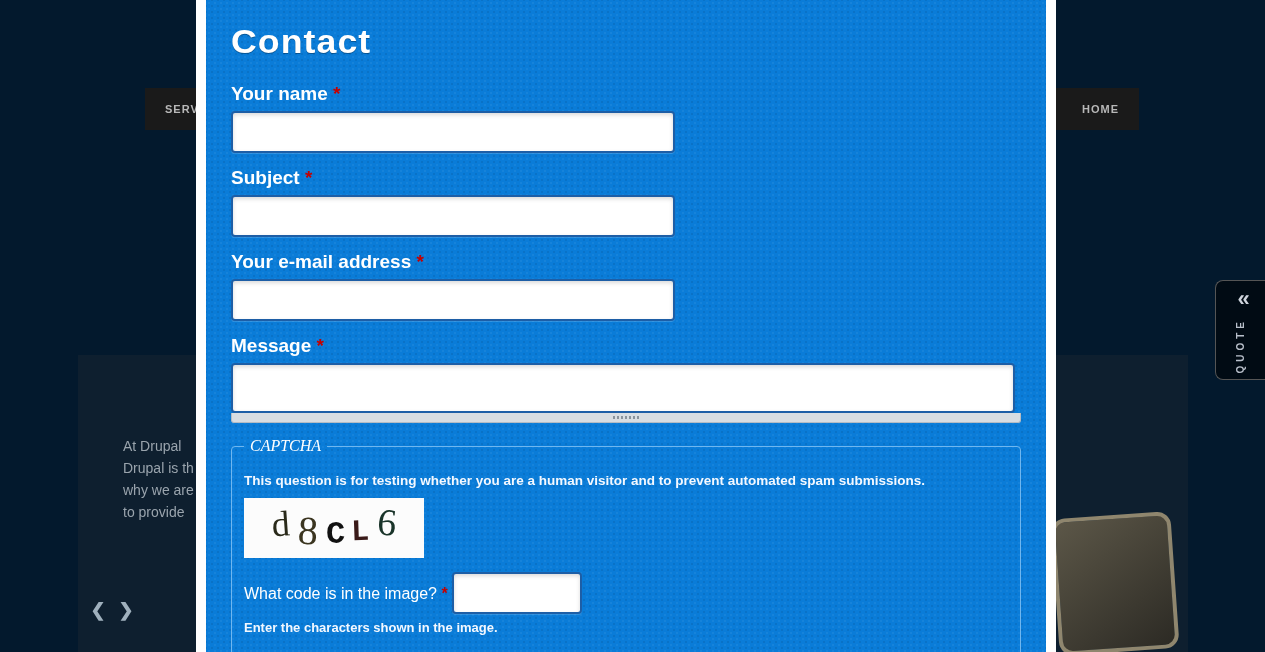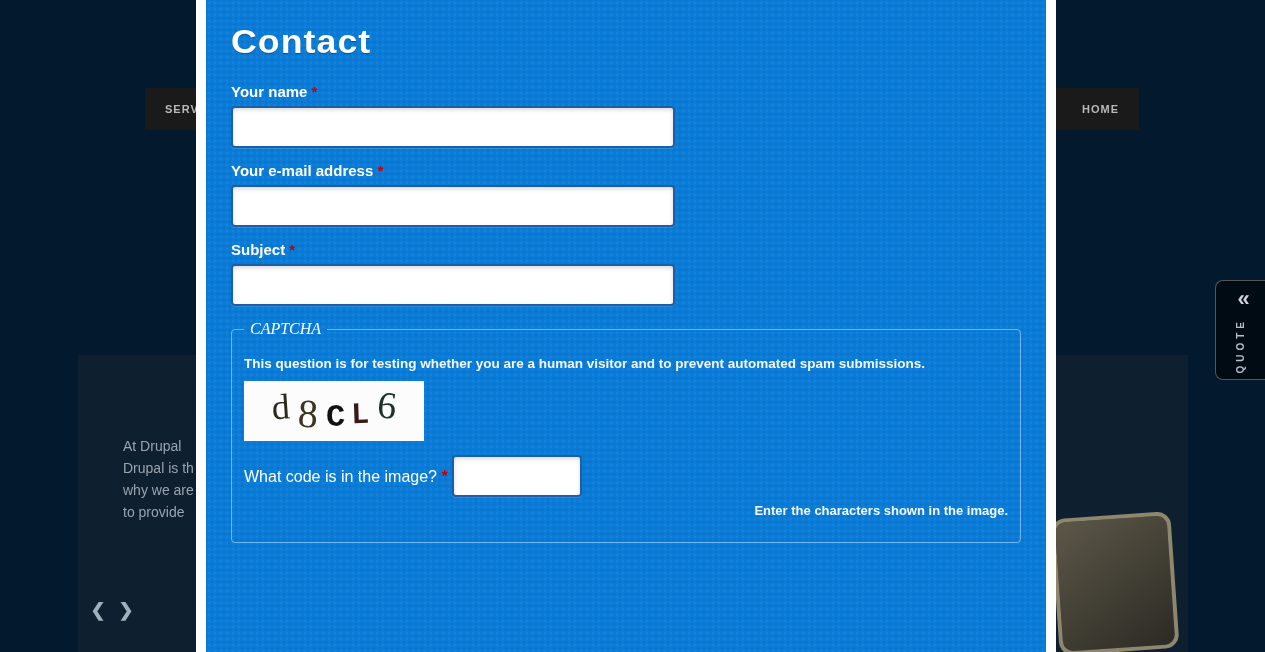--- a/index.html
+++ b/index.html
@@ -125,21 +125,21 @@
     font-size: 34px;
     letter-spacing: 1px;
     margin: 12px 0 22px 0;
     text-shadow: 0 1px 0 rgba(0,0,0,0.3);
     transform: scaleX(1.05);
     transform-origin: left;
   }
 
   .field { margin-bottom: 14px; }
   .field label, .legend-text {
-    font-size: 15px;
+    font-size: 19px;
     font-weight: bold;
     color: #fff;
     display: block;
     margin-bottom: 6px;
   }
   .req { color: #c40000; font-weight: bold; }
 
   input.text {
     width: 444px;
     height: 42px;
@@ -200,21 +200,21 @@
     font-weight: normal;
     font-family: Georgia, serif;
     margin-top: 7px;
   }
   .hint {
     font-size: 13.5px;
     color: #f3f8ff;
     margin-bottom: 10px;
     font-weight: bold;
   }
-  .hint.small { font-size: 13px; margin-top: 6px; text-align: right; }
+  .hint.small { font-size: 13px; margin-top: 6px; }
 
   .captcha-img {
     width: 180px;
     height: 60px;
     background: #fcfcfc;
     color: #000;
     font-family: Georgia, "Times New Roman", serif;
     display: flex;
     align-items: center;
     justify-content: center;
@@ -262,32 +262,43 @@
 
     <div class="field">
       <label>
         <span>Your name </span><span class="req">*</span>
       </label>
       <input class="text" type="text" value="" style="">
     </div>
 
     <div class="field">
       <label>
-        <span>Your e-mail address </span><span class="req">*</span>
+        <span>Subject </span><span class="req">*</span>
       </label>
       <input class="text" type="text" value="" style="">
     </div>
 
     <div class="field">
       <label>
-        <span>Subject </span><span class="req">*</span>
+        <span>Your e-mail address </span><span class="req">*</span>
       </label>
       <input class="text" type="text" value="" style="">
     </div>
 
+    <div class="field">
+      <label>
+        <span>Message </span><span class="req">*</span>
+      </label>
+      <div class="message-wrap">
+        <textarea class="msg" style=""></textarea>
+        <div class="resize-grip">
+            <span></span>
+          </div>
+      </div>
+    </div>
 
     <fieldset class="captcha">
       <legend>CAPTCHA</legend>
 
       <div class="hint">This question is for testing whether you are a human visitor and to prevent automated spam submissions.</div>
 
       <div class="captcha-img">
         <span class="c-d">d</span>
         <span class="c-8">8</span>
         <span class="c-cc">C</span>

